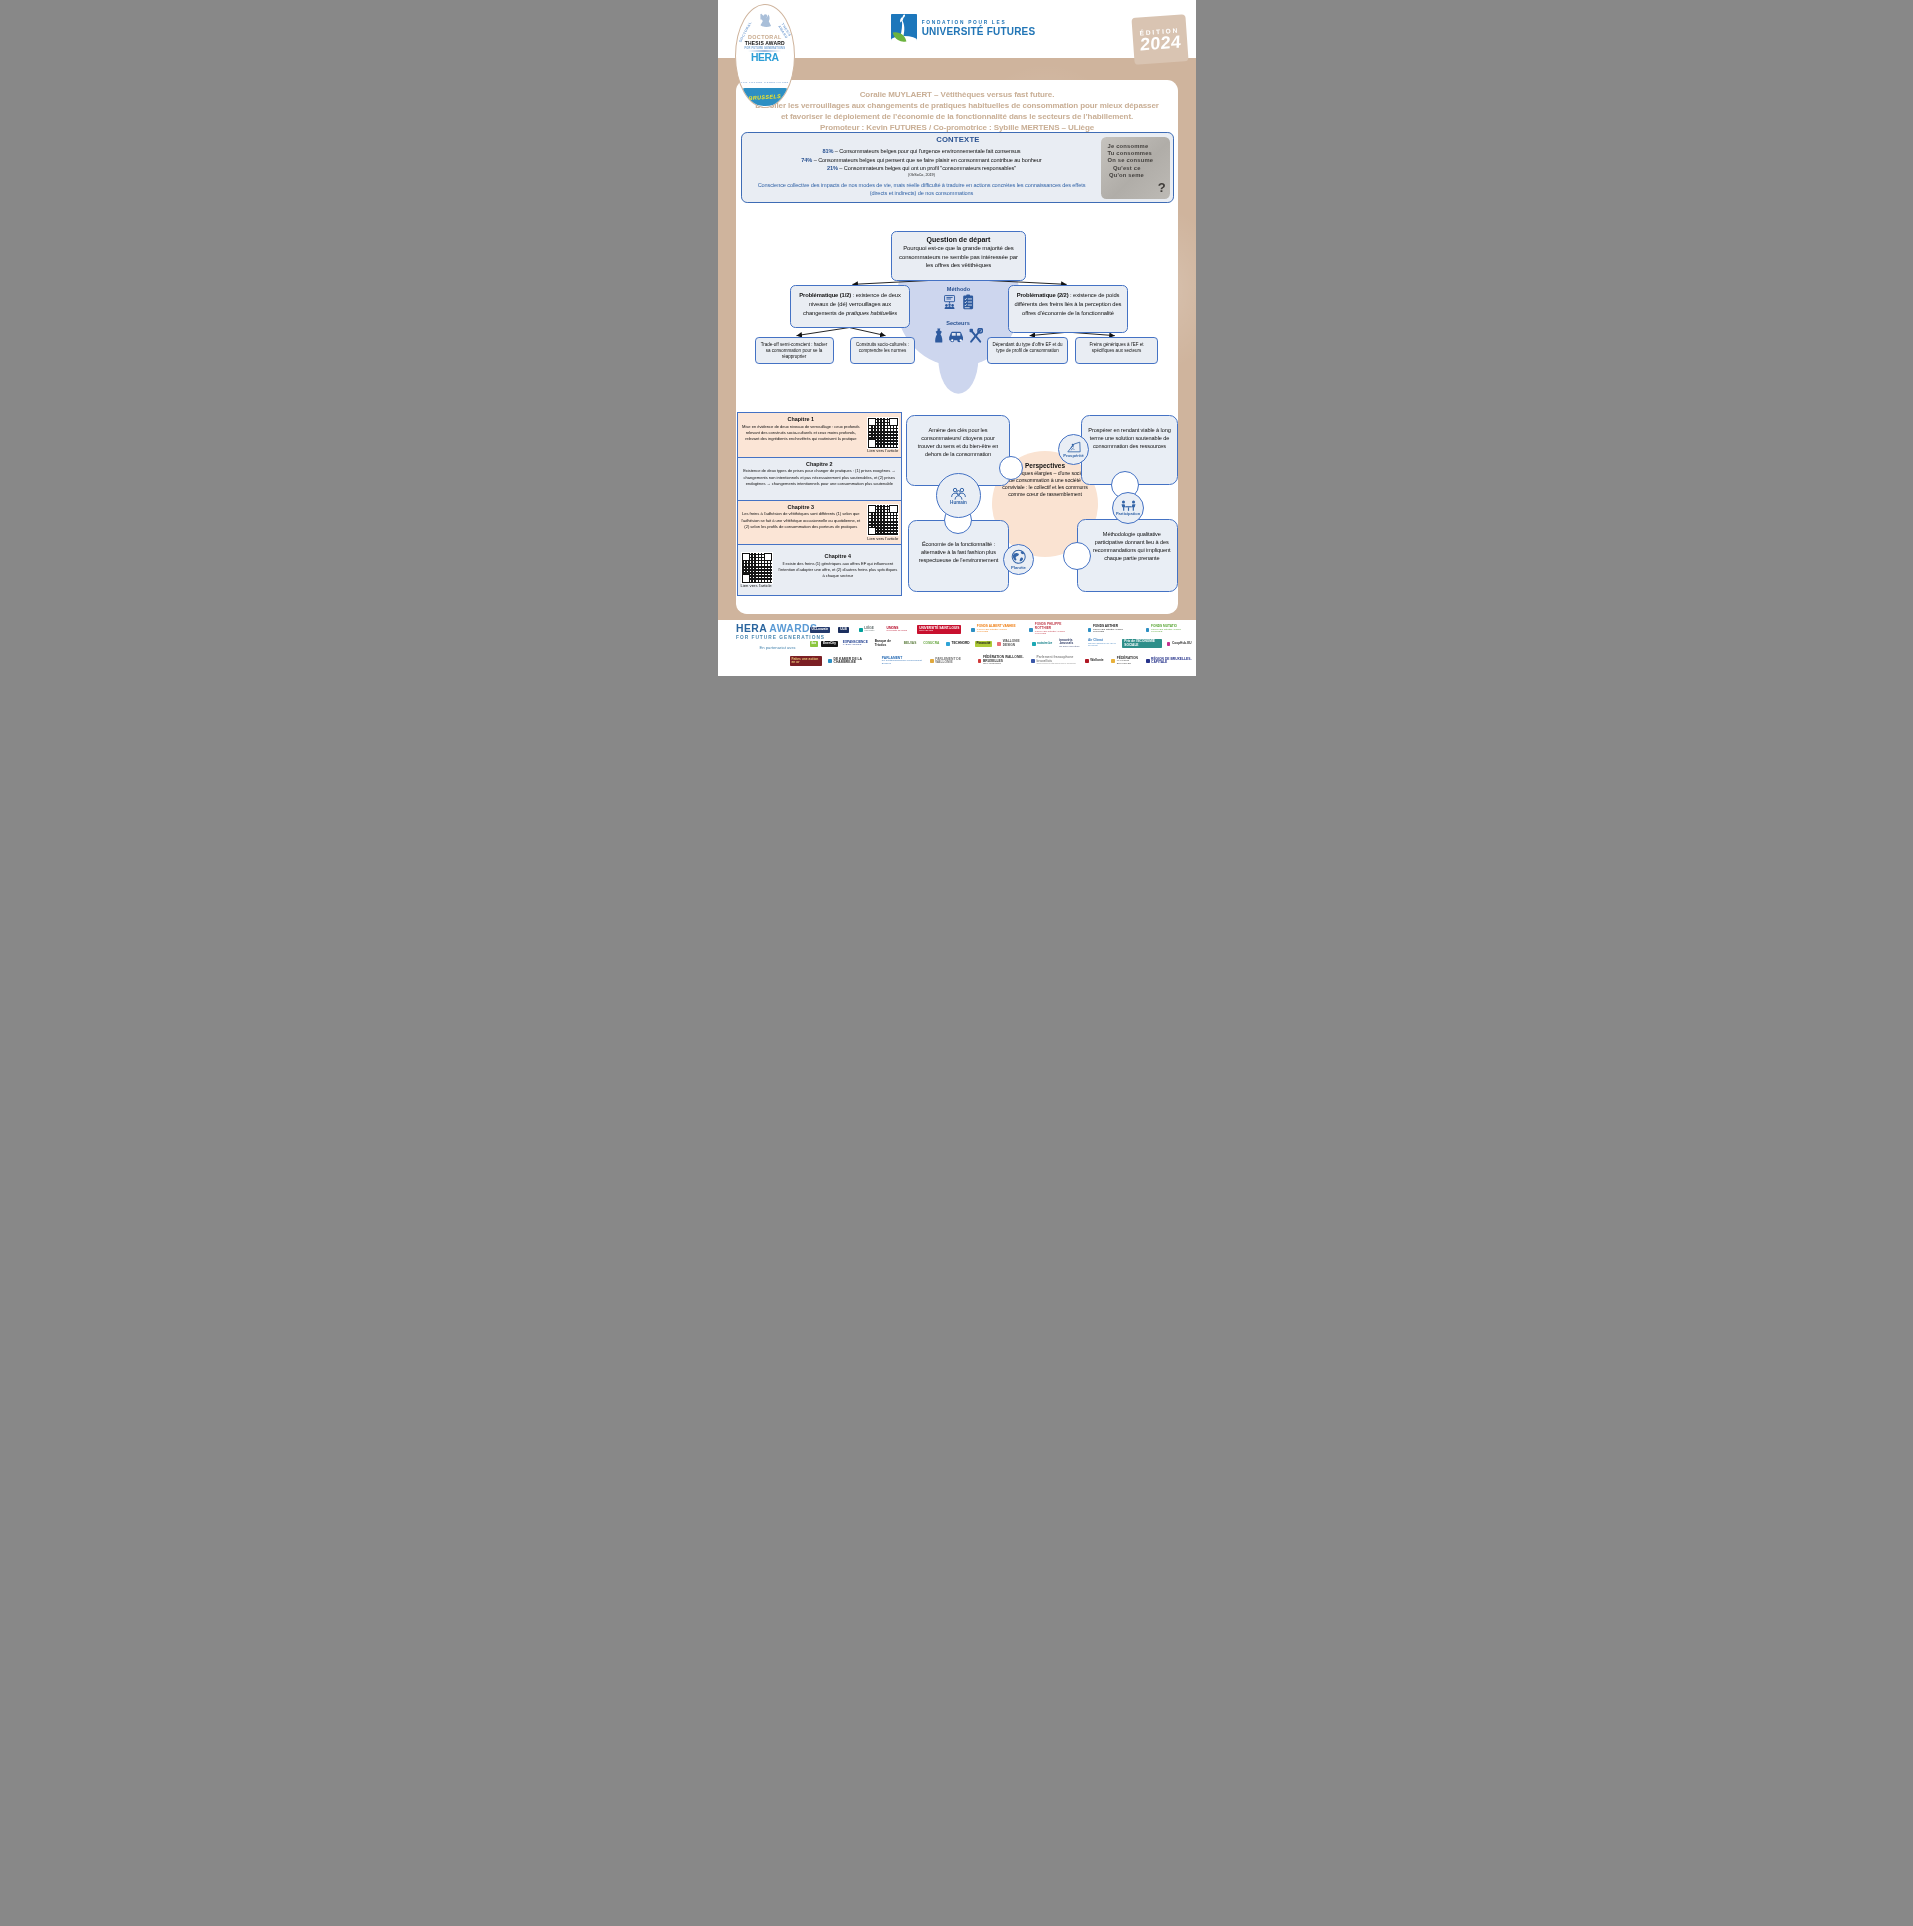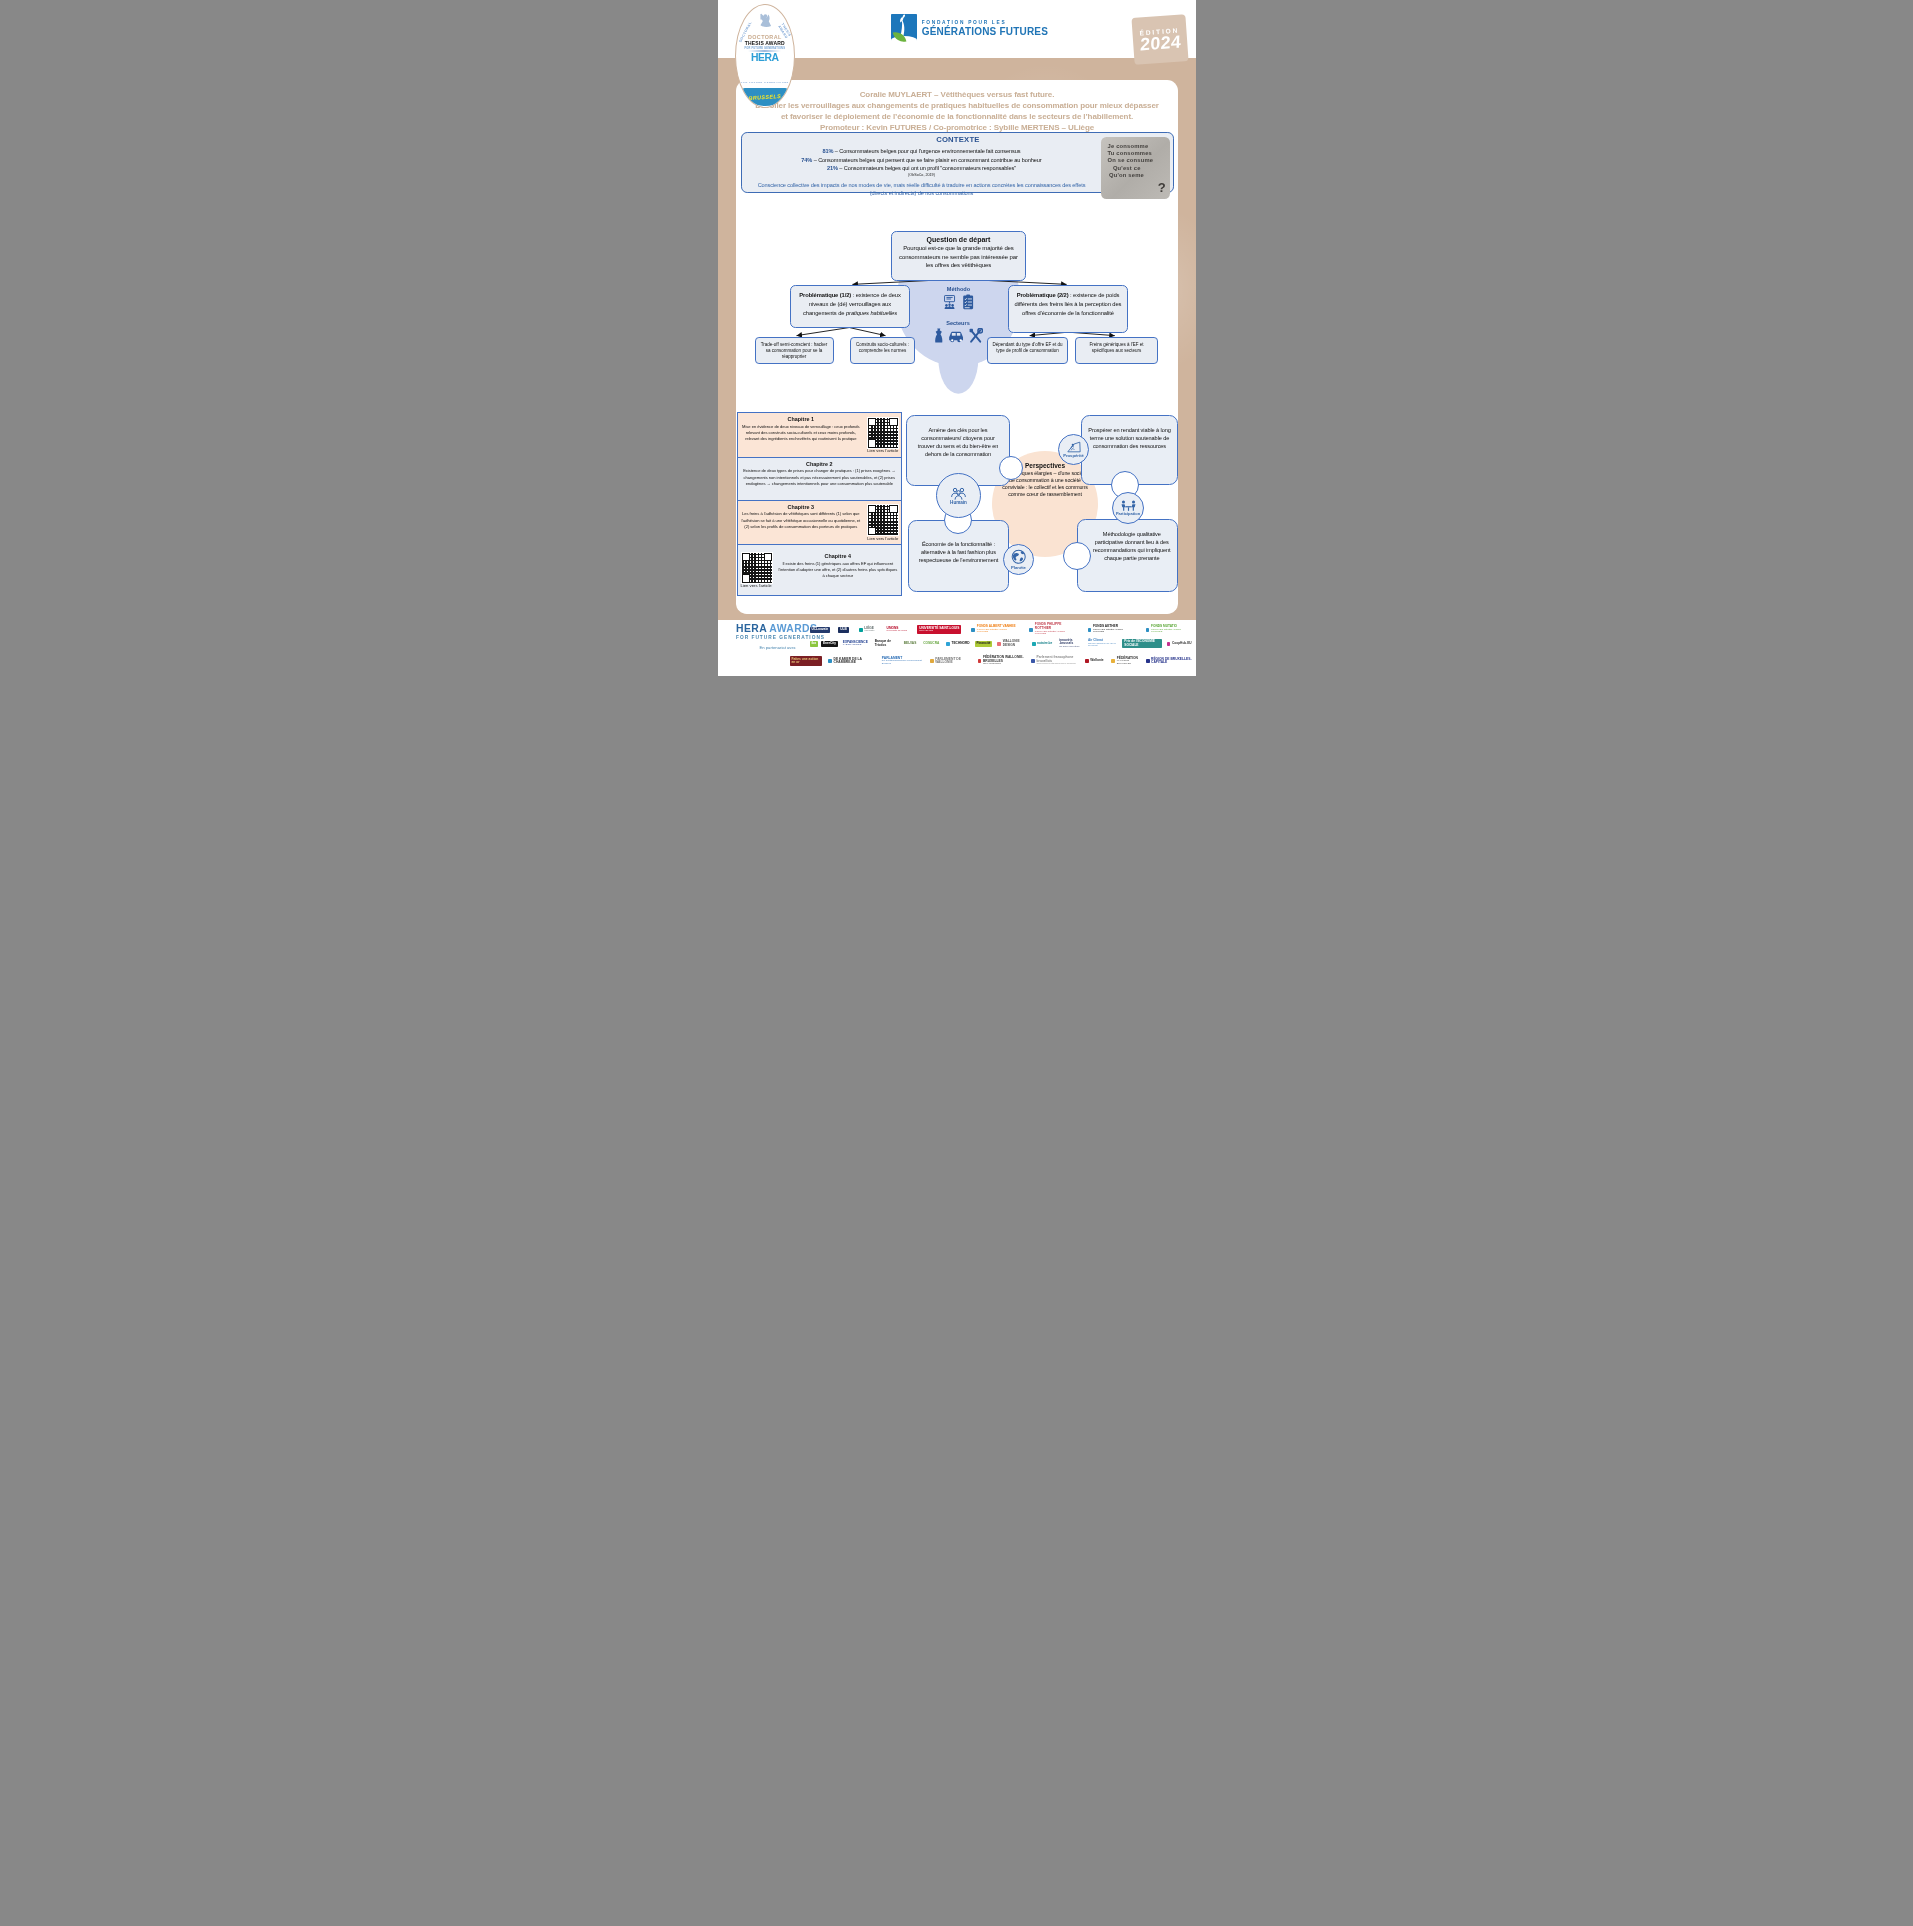--- a/index.html
+++ b/index.html
@@ -33,21 +33,21 @@
   .f1{font-size:4.8px;color:#2175b6;letter-spacing:1.7px;font-weight:bold;}
   .f2{font-size:10px;color:#2175b6;font-weight:800;letter-spacing:0.2px;margin-top:1.2px;}
   .edition{position:absolute;left:415px;top:16px;width:54px;height:47px;background:#d9c4b2;border-radius:3.9px;
     transform:rotate(-4deg);color:#fff;display:flex;flex-direction:column;align-items:center;justify-content:center;z-index:6;}
   .ed1{font-size:6.5px;font-weight:800;letter-spacing:1.9px;}
   .ed2{font-size:17.7px;font-weight:800;line-height:.95;transform:skewX(-6deg);letter-spacing:0.4px;}
   
   .titleblock{position:absolute;left:0;top:8.5px;width:100%;text-align:center;color:#c9af96;font-weight:800;
     font-size:8px;line-height:11.2px;letter-spacing:-0.1px;}
   
-  .ctx{position:absolute;left:5.4px;top:52px;width:433px;height:61px;background:#e9edf3;border:1.2px solid #3e6cb5;
+  .ctx{position:absolute;left:5.4px;top:52px;width:433px;height:71px;background:#e9edf3;border:1.2px solid #3e6cb5;
     border-radius:6.2px;box-sizing:border-box;}
   .ctx-title{font-size:7.7px;font-weight:800;color:#2a5291;text-align:center;margin-top:2.3px;letter-spacing:0.2px;}
   .ctx-inner{margin:3.1px 79px 0 6.2px;text-align:center;}
   .stat{font-size:5.6px;color:#111;line-height:8.5px;letter-spacing:-0.1px;}
   .stat b{color:#2a5291;}
   .src{font-size:3.7px;color:#222;margin-top:0.4px;}
   .concl{font-size:5.6px;color:#3465a8;line-height:8px;margin-top:3.5px;letter-spacing:-0.1px;}
   .photo{position:absolute;right:3.9px;top:3.5px;width:69px;height:62px;border-radius:5.4px;
     background:linear-gradient(135deg,#c6c3be,#b0ada8 55%,#bdbab5);color:#44413e;overflow:hidden;}
   .photo .ln{font-weight:800;font-size:5.8px;letter-spacing:0.2px;line-height:7.3px;white-space:nowrap;}
@@ -157,21 +157,21 @@
       <svg width="26.6" height="30" viewBox="0 0 69 78" style="position:absolute;left:0;top:0;">
         <path d="M30 12 c4-2 8-8 6-10 -3-2 -7 3 -6 10 z" fill="#fff"></path>
         <path d="M24 22 c5-3 10-10 7-13 -4-2 -9 6 -7 13 z" fill="#fff"></path>
         <path d="M28 14 c2 14 0 30 -4 44 l8 0 c4-16 4-32 -4-44 z" fill="#fff"></path>
       </svg>
       <div class="hill"></div>
       <div class="leaf"></div>
     </div>
     <div class="fond-txt">
       <div class="f1">FONDATION POUR LES</div>
-      <div class="f2">GÉNÉRATIONS FUTURES</div>
+      <div class="f2">UNIVERSITÉ FUTURES</div>
     </div>
   </div>
 
   <div class="edition">
     <div class="ed1">ÉDITION</div>
     <div class="ed2">2024</div>
   </div>
 
   <div class="card">
 

